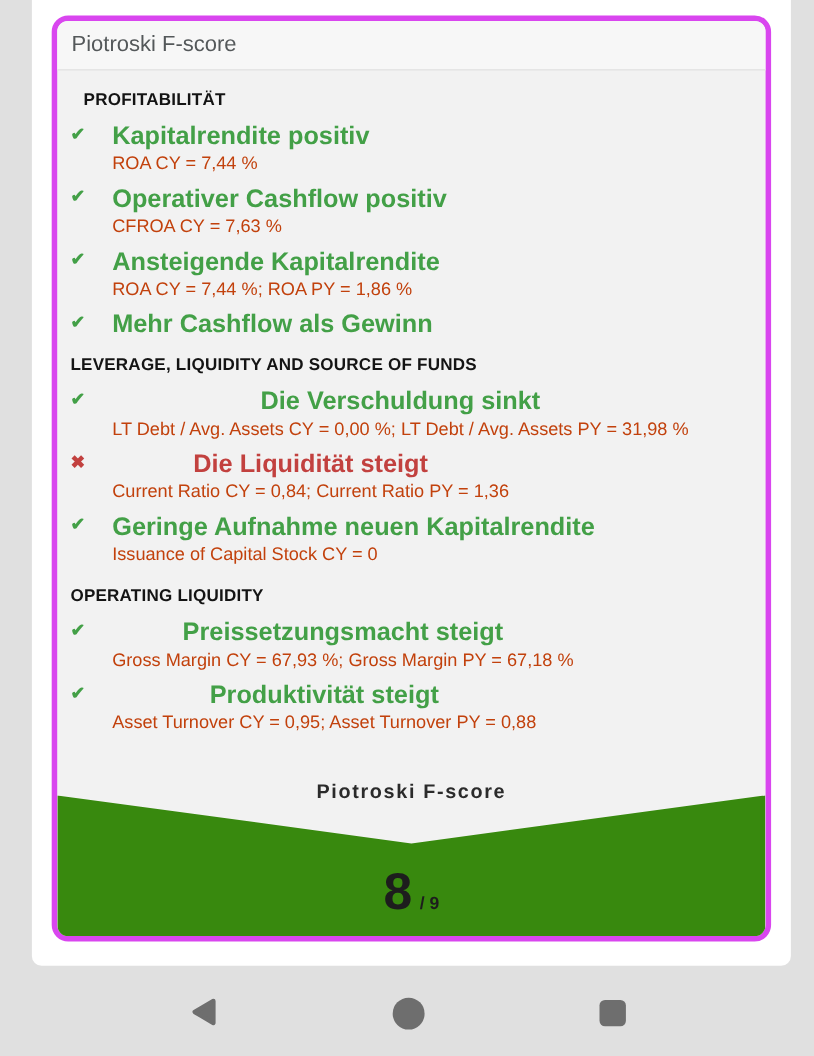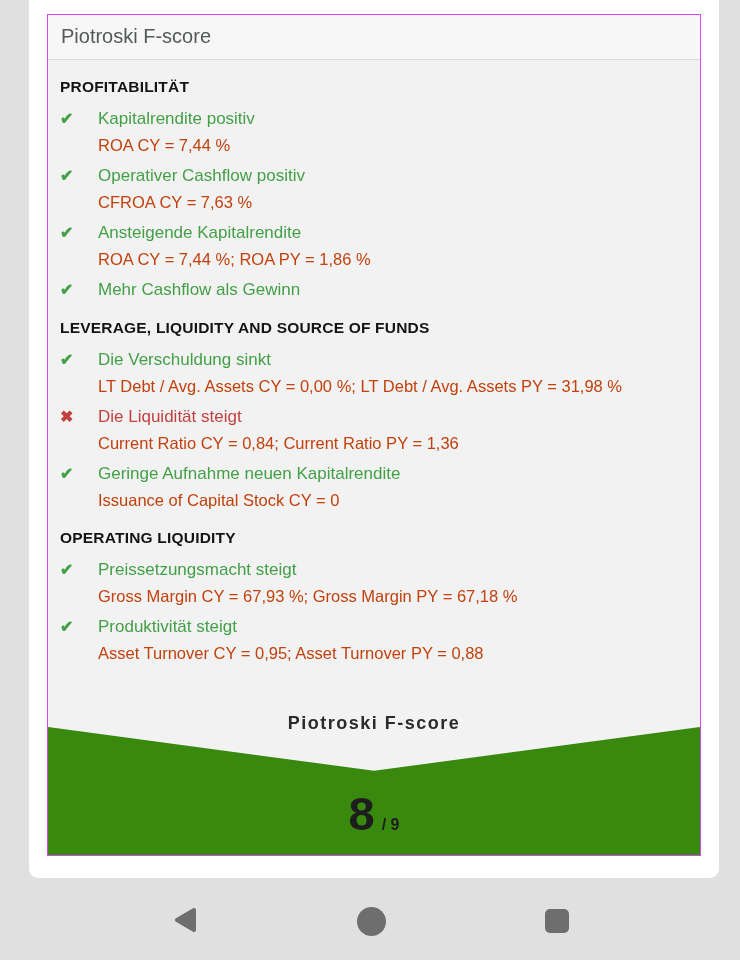--- a/index.html
+++ b/index.html
@@ -8,41 +8,41 @@
     width:740px; height:960px; position:relative; overflow:hidden;
     background:#e0e0e0;
     font-family:"Liberation Sans", sans-serif;
   }
   .screen {
     position:absolute; left:29px; top:0; width:690px; height:878px;
     background:#ffffff; border-radius:0 0 9px 9px;
   }
   .card {
     position:absolute; left:18px; right:18px; top:14px; bottom:22px;
-    background:#f2f2f2; border:1px solid #d946ef; border-radius:0;
+    background:#f2f2f2; border:5px solid #d946ef; border-radius:15px;
     overflow:hidden; display:flex; flex-direction:column;
   }
   .card-header {
     background:#f7f7f7; border-bottom:1px solid #dddddd;
     padding:10px 13px 11px; font-size:20px; color:#54585a;
   }
   .card-body { padding:12px 12px 0 12px; }
   .section { margin-bottom:4px; }
   .section-title {
     font-weight:bold; font-size:15.5px; color:#141414;
     margin:16px 0 10px; letter-spacing:0.2px;
   }
-  .section:first-child .section-title { margin-top:6px; }
+  .section:first-child .section-title { margin-top:6px;margin-left:12px; }
   .item { display:flex; margin-bottom:5px; }
   .item-icon {
     width:38px; flex:0 0 38px; font-size:16px; font-weight:bold; line-height:26px;
   }
   .item-icon.pass { color:var(--pass-green); }
   .item-icon.fail { color:var(--fail-red); }
-  .item-title { font-weight:normal; font-size:17px; line-height:26px; }
+  .item-title { font-weight:bold; font-size:23px; line-height:26px;text-align:center; }
   .item-title.pass { color:var(--pass-green); }
   .item-title.fail { color:var(--fail-red); }
   .item-detail { font-size:16.5px; color:#c2410c; line-height:26px; }
   .banner { position:relative; height:156px; margin-top:auto; }
   .banner-green {
     position:absolute; left:0; right:0; top:0; bottom:0;
     background:var(--score-green);
     clip-path:polygon(0 18%, 50% 46%, 100% 18%, 100% 100%, 0 100%);
   }
   .banner-label {

